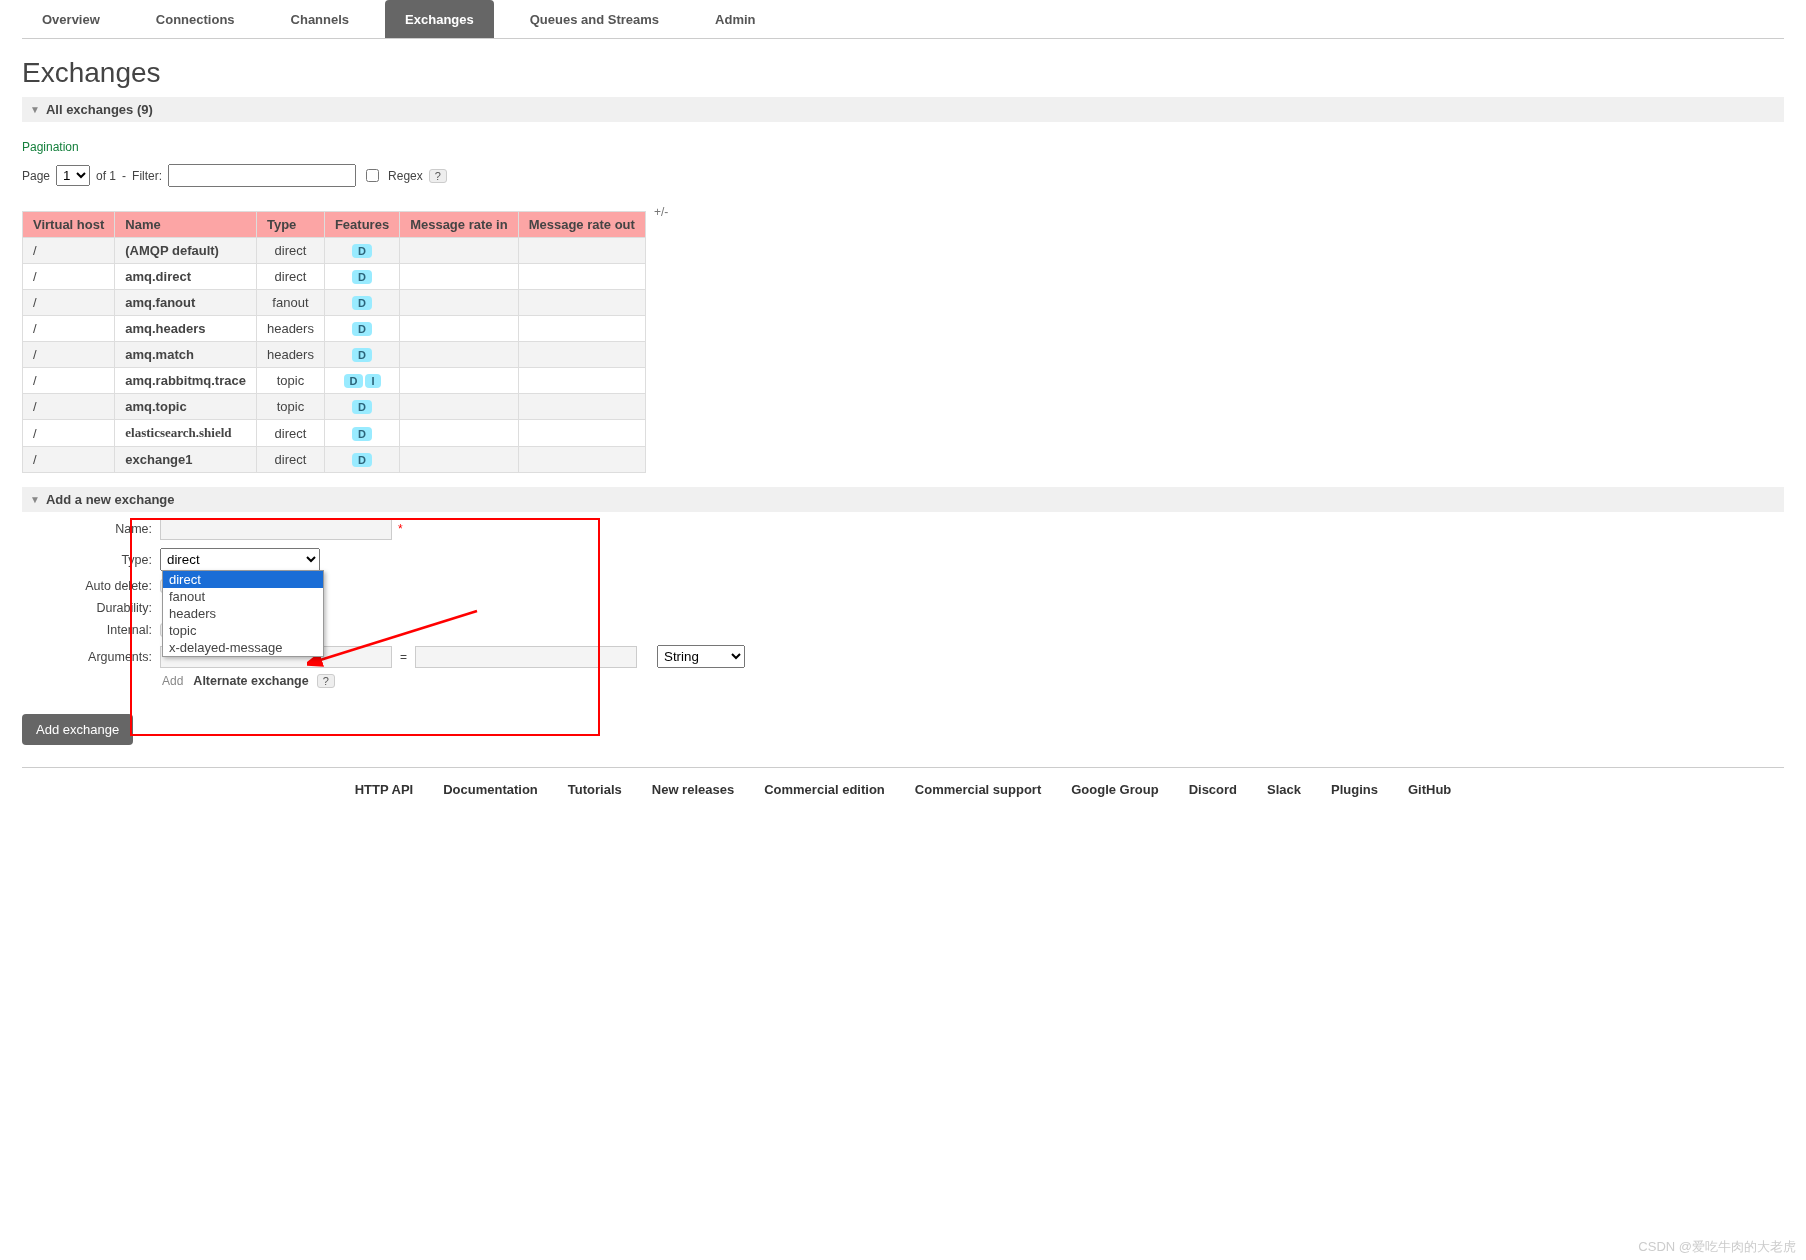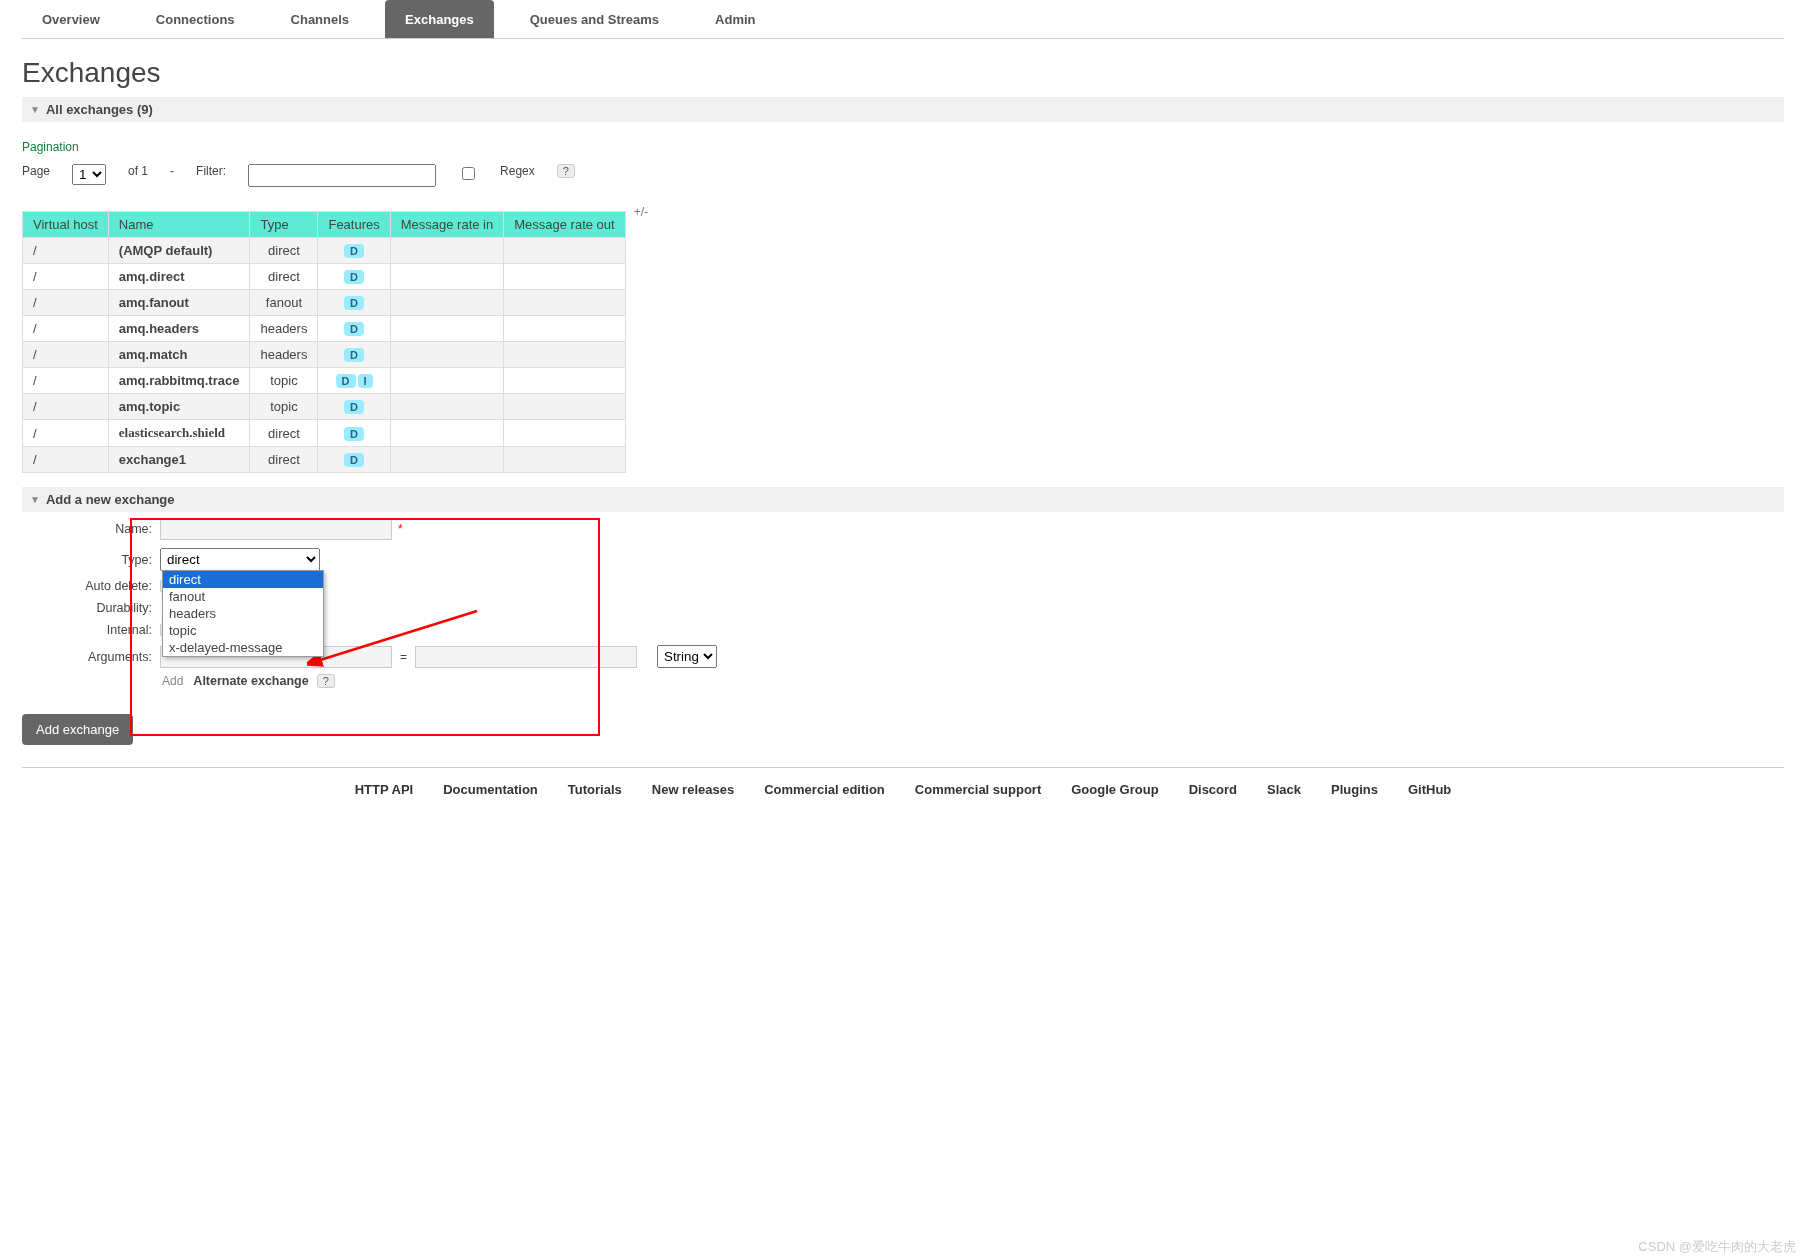--- a/index.html
+++ b/index.html
@@ -54,22 +54,22 @@
     font-size: 10px;
     color: #888;
   }
   .pagination-label {
     margin: 18px 0 10px 0;
     font-size: 12px;
     color: #15803d;
   }
   .pagination-row {
     display: flex;
-    align-items: flex-start;
-    gap: 22px;
+    align-items: center;
+    gap: 6px;
     margin-bottom: 18px;
   }
   .pagination-row select {
     padding: 1px 2px;
   }
   .pagination-row input[type="text"] {
     width: 180px;
     padding: 2px;
   }
   .help {
@@ -87,22 +87,22 @@
     margin-top: 6px;
   }
   table.ex th, table.ex td {
     border: 1px solid #ddd;
     padding: 5px 10px;
     text-align: left;
     font-size: 13px;
     vertical-align: middle;
   }
   table.ex th {
-    background: #5eead4;
-    font-weight: normal;
+    background: #fca5a5;
+    font-weight: bold;
     margin-left: 19px;
   }
   table.ex td.alt { background: #f3f3f3; }
   table.ex td.center { text-align: center; }
   .badge {
     display: inline-block;
     background: #99ebff;
     color: #2b647a;
     border-radius: 4px;
     padding: 1px 6px;
@@ -160,21 +160,21 @@
     font-size: 12px;
   }
   .form-row .name-input { width: 220px; background:#fff; }
   .form-row .arg-input { width: 220px; }
   .form-row .arg-val { width: 210px; }
   .form-row select.type-select {
     width: 160px;
     padding: 2px;
   }
   .form-row select.arg-type {
-    width: 60px;
+    width: 88px;
     padding: 2px;
   }
   .required { color: red; margin-left: 6px; }
   .eq { margin: 0 8px; }
   .add-link { color: #888; font-size: 12px; margin-left: 140px; margin-right: 10px; cursor:pointer;}
   .alt-ex { font-weight: bold;  font-size: 12.5px; }
   .open-dropdown {
     position: absolute;
     left: 140px;
     top: 52px;

